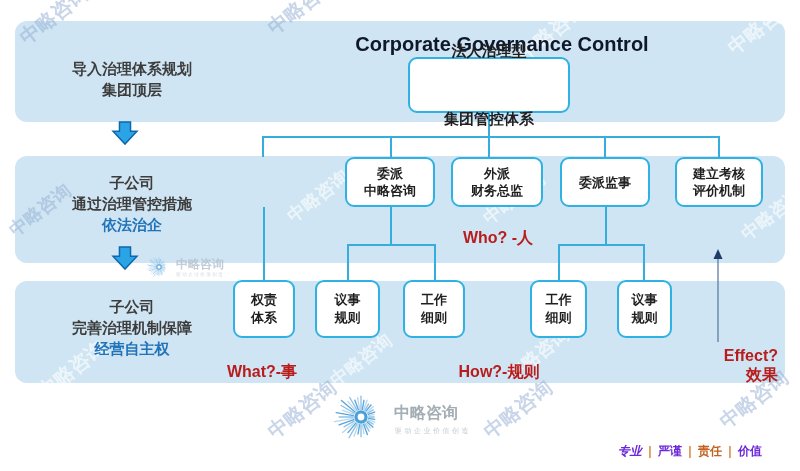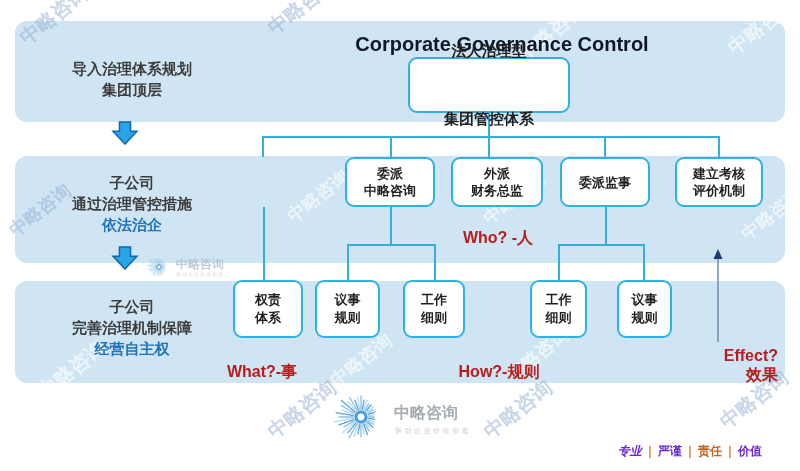--- a/index.html
+++ b/index.html
@@ -135,21 +135,21 @@
   </div>
   <div class="obox row2" style="left:560px;width:90px;">
     <span>委派监事</span>
     <span></span>
   </div>
   <div class="obox row2" style="left:675px;width:88px;">
     <span>建立考核</span>
     <span>评价机制</span>
   </div>
 
-  <div class="obox row3" style="left:233px;width:70px;">
+  <div class="obox row3" style="left:233px;width:62px;">
     <span>权责</span>
     <span>体系</span>
   </div>
   <div class="obox row3" style="left:315px;width:65px;">
     <span>议事</span>
     <span>规则</span>
   </div>
   <div class="obox row3" style="left:403px;width:62px;">
     <span>工作</span>
     <span>细则</span>

